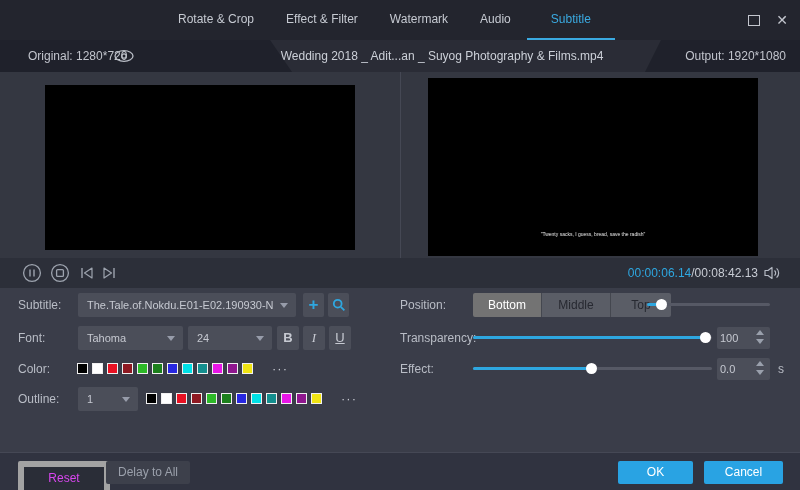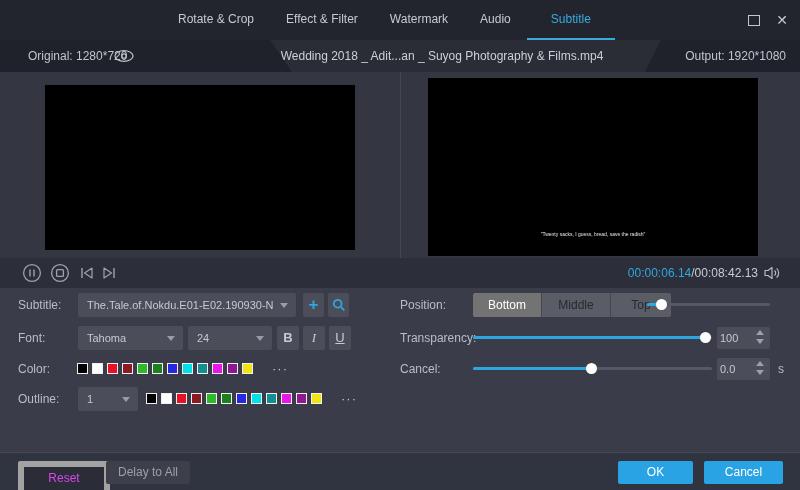--- a/index.html
+++ b/index.html
@@ -241,21 +241,21 @@
       <div class="thumb" style="left:227px"></div>
     </div>
     <div class="numbox" style="left:717px;top:39px">
       <span class="val">100</span>
       <span class="spin">
         <span class="arr-up"></span>
         <span class="arr-dn"></span>
       </span>
     </div>
 
-    <span class="lab" style="left:400px;top:69px">Cancel:</span>
+    <span class="lab" style="left:400px;top:69px">Effect:</span>
     <div class="slider" style="left:473px;top:79px;width:239px">
       <div class="fill" style="width:119px"></div>
       <div class="thumb" style="left:113px"></div>
     </div>
     <div class="numbox" style="left:717px;top:70px">
       <span class="val">0.0</span>
       <span class="spin">
         <span class="arr-up"></span>
         <span class="arr-dn"></span>
       </span>

